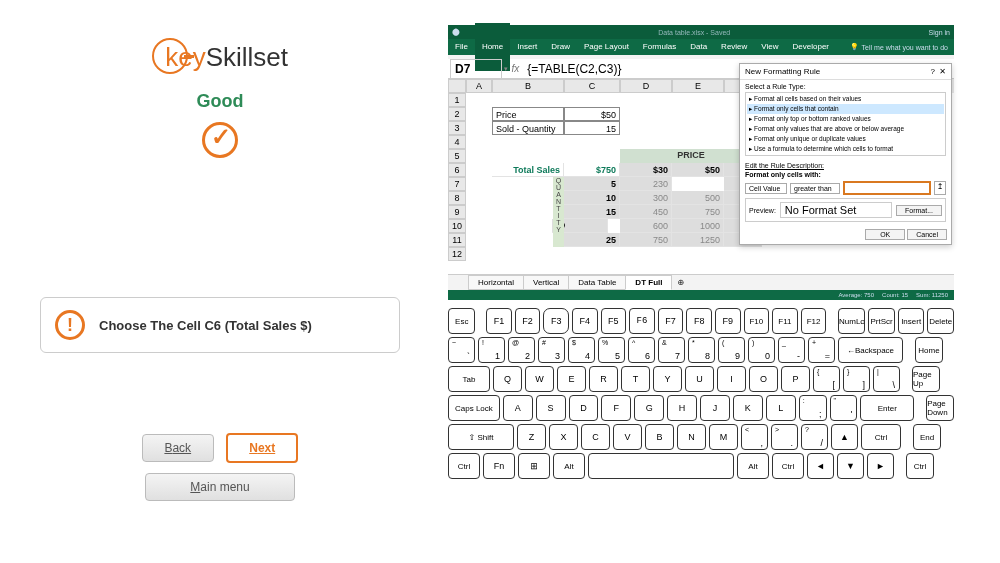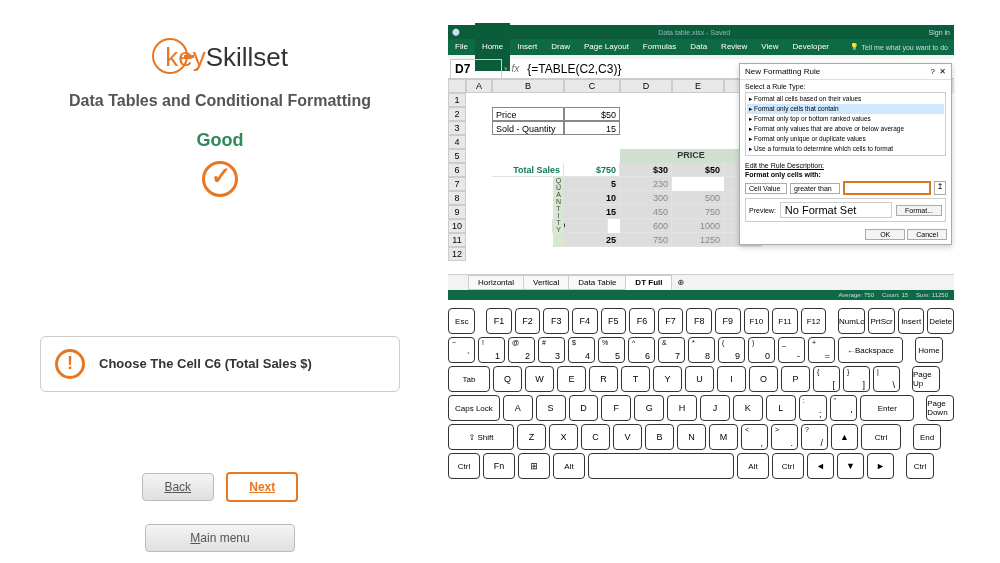--- a/index.html
+++ b/index.html
@@ -16,21 +16,21 @@
   .good { text-align: center; color: #2e8b57; font-weight: bold; font-size: 18px; margin-top: 18px; }
   .check-wrap { text-align: center; margin-top: 10px; }
   .check-circle { display: inline-block; width: 36px; height: 36px; border: 3px solid #e87722; border-radius: 50%; position: relative; }
   .check-circle::after { content: '✓'; color: #e87722; font-size: 24px; font-weight: bold; position: absolute; left: 6px; top: -2px; }
   .instruction-box { border: 1px solid #ccc; border-radius: 6px; padding: 12px 14px; margin-top: 135px; display: flex; align-items: center; gap: 14px; font-size: 13px; font-weight: bold; color: #333; }
   .excl-circle { width: 30px; height: 30px; border: 3px solid #e87722; border-radius: 50%; display: flex; align-items: center; justify-content: center; color: #e87722; font-size: 18px; font-weight: bold; flex-shrink: 0; }
   .nav-buttons { text-align: center; margin-top: 80px; }
   .nav-btn { display: inline-block; width: 72px; padding: 6px 0; margin: 0 4px; border-radius: 4px; font-size: 12px; cursor: pointer; }
   .back-btn { background: linear-gradient(#f4f4f4,#e0e0e0); border: 1px solid #bbb; color: #555; }
   .next-btn { background: #fff; border: 2px solid #e87722; color: #e87722; font-weight: bold; }
-  .menu-btn { display: block; margin: 22px auto 0; width: 150px; padding: 6px 0; background: linear-gradient(#f4f4f4,#e0e0e0); border: 1px solid #bbb; border-radius: 4px; font-size: 12px; color: #555; cursor: pointer; }
+  .menu-btn { display: block; margin: 10px auto 0; width: 150px; padding: 6px 0; background: linear-gradient(#f4f4f4,#e0e0e0); border: 1px solid #bbb; border-radius: 4px; font-size: 12px; color: #555; cursor: pointer; }
   .nav-btn span, .menu-btn span { text-decoration: underline; }
   
   
   .excel { position: absolute; left: 448px; top: 25px; width: 506px; height: 275px; font-size: 8px; background: #fff; }
   .titlebar { height: 14px; background: #0b5c3b; color: #cde; display: flex; align-items: center; justify-content: space-between; padding: 0 4px; font-size:7px;}
   .titlebar .tt { flex:1; text-align:center; opacity:.7;}
   .ribbon-tabs { height: 16px; background: #0e6a45; display: flex; align-items: center; }
   .rtab { color: #fff; padding: 16px 7px; font-size: 8px; line-height:16px; }
   .rtab.home { background: #0b5c3b; }
   .tellme { margin-left: auto; color:#cde; font-size:7px; padding-right:6px; display:flex; align-items:center; gap:3px;}
@@ -84,23 +84,20 @@
   .key .sub { position:absolute; top:1px; left:3px; font-size:7px;}
   .key .main { position:absolute; bottom:1px; right:4px;}
 </style>
 </head>
 <body>
 
 <div class="left-panel">
   <div class="logo">
     <span class="logo-circle"></span>
     <span class="logo-key">key</span><span class="logo-skillset">Skillset</span>
-  </div>
-  <div class="lesson-title">
-    <span>Data Tables and Conditional Formatting</span>
   </div>
   <div class="good">Good</div>
   <div class="check-wrap"><span class="check-circle"></span></div>
   <div class="instruction-box">
     <span class="excl-circle">!</span>
     <span>Choose The Cell C6 (Total Sales $)</span>
   </div>
   <div class="nav-buttons">
     <button class="nav-btn back-btn"><span>B</span><span>ack</span></button>
     <button class="nav-btn next-btn"><span>N</span><span>ext</span></button>
@@ -247,24 +244,24 @@
     </div>
   </div>
 </div>
 
 <div class="keyboard" id="keyboard">
     <div class="krow">
       <div class="key small" style="width: 29px;">Esc</div>
       <div style="width: 5px;"></div>
       <div class="key" style="width: 27px;">F1</div>
       <div class="key" style="width: 27px;">F2</div>
-      <div class="key" style="width: 27px;">F3</div>
+      <div class="key" style="width: 27px; border-radius: 7px;">F3</div>
       <div class="key" style="width: 27px;">F4</div>
       <div class="key" style="width: 27px;">F5</div>
-      <div class="key" style="width: 27px;">F6</div>
+      <div class="key" style="width: 27px; font-family: Liberation Mono, monospace;">F6</div>
       <div class="key" style="width: 27px;">F7</div>
       <div class="key" style="width: 27px;">F8</div>
       <div class="key" style="width: 27px;">F9</div>
       <div class="key small" style="width: 27px;">F10</div>
       <div class="key small" style="width: 27px;">F11</div>
       <div class="key small" style="width: 27px;">F12</div>
       <div style="width: 6px;"></div>
       <div class="key small" style="width: 28px;">NumLc</div>
       <div class="key small" style="width: 28px;">PrtScr</div>
       <div class="key small" style="width: 28px;">Insert</div>

